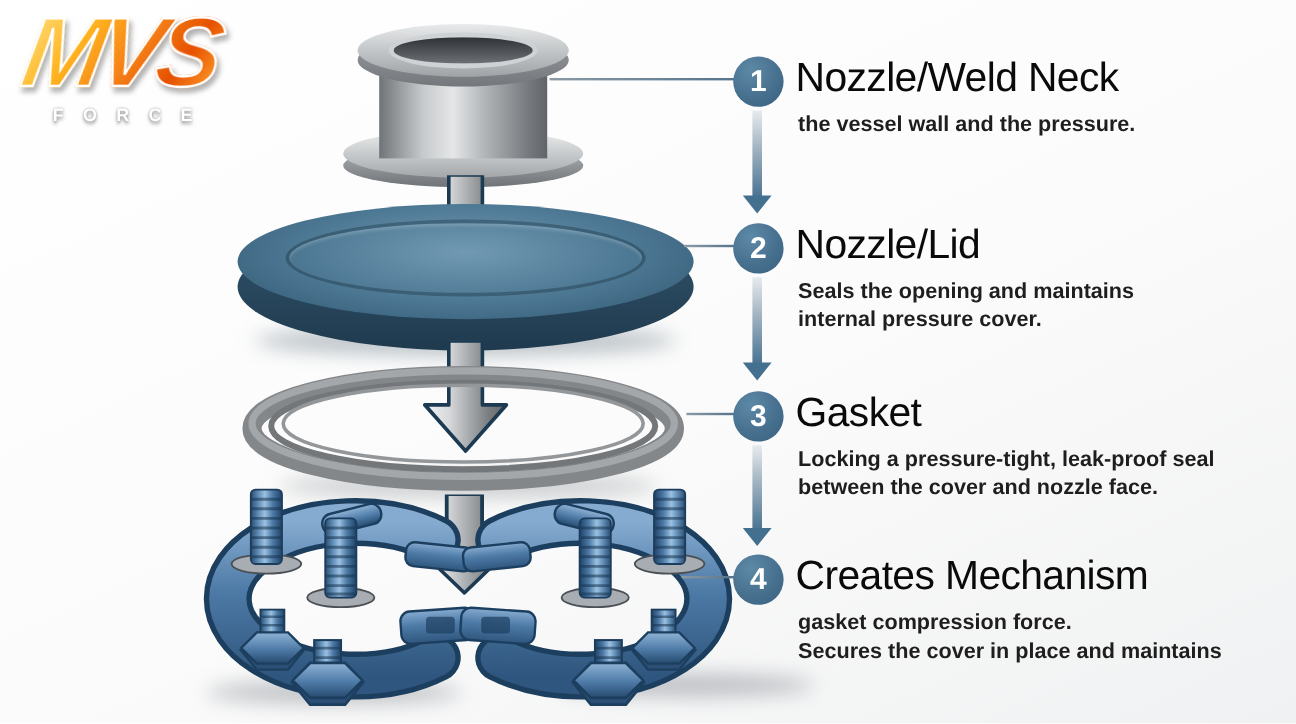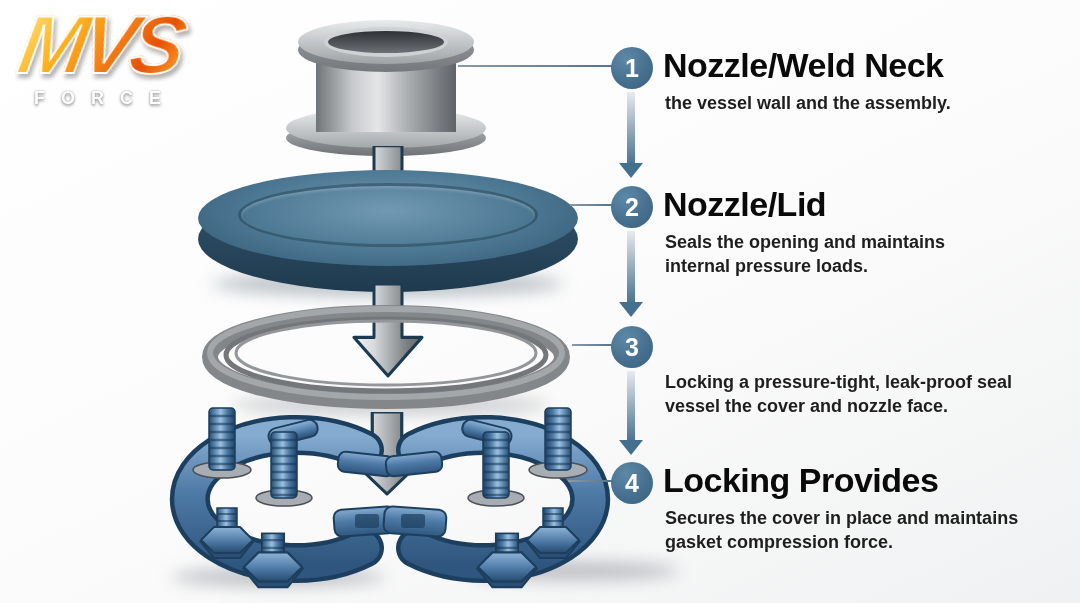--- a/index.html
+++ b/index.html
@@ -9,21 +9,21 @@
           background:linear-gradient(155deg,#ffffff 0%,#fbfbfb 55%,#f0f1f2 100%); overflow:hidden; }
 
   
   .logo { position:absolute; left:20px; top:6px; width:230px; }
   .brand { font-size:82px; line-height:0.95; font-weight:900; font-style:italic;
            transform:skewX(-10deg); letter-spacing:-6px;
            background:linear-gradient(120deg,#ffe082 0%,#ffb41f 22%,#f57f17 42%,#e65100 58%,#ff9e2c 74%,#8d2f06 100%);
            -webkit-background-clip:text; background-clip:text; color:transparent;
            -webkit-text-stroke:2px #ffffff;
            filter:drop-shadow(3px 4px 2px rgba(90,90,90,0.45)); }
-  .brand-sub { margin-top:4px; margin-left:14px; font-size:18px; font-weight:bold;
+  .brand-sub { margin-top:4px; margin-left:24px; font-size:15px; font-weight:bold;
                letter-spacing:16px; color:#ffffff;
                text-shadow:0 0 2px rgba(150,150,150,0.95), 0 2px 3px rgba(110,110,110,0.65); }
 
   
   .stage { position:absolute; inset:0; }
   .shadow { position:absolute; border-radius:50%; filter:blur(8px); }
 
   
   .nozzle { position:absolute; left:286px; top:20px; width:200px; height:136px; }
   .n-bot-side { position:absolute; left:0; top:100px; width:200px; height:36px; border-radius:50%;
@@ -55,21 +55,21 @@
   .arrow-svg { position:absolute; }
 
   
   .conn { position:absolute; height:2px; background:linear-gradient(90deg,#8b9aa5,#55748c); }
 
   
   .legend { position:absolute; inset:0; }
   .num { position:absolute; left:611px; width:42px; height:42px; border-radius:50%;
          background:radial-gradient(circle at 35% 28%,#5d89a6,#47708f 55%,#38607f 100%);
          color:#fff; font-size:25px; font-weight:800; display:flex; align-items:center; justify-content:center; }
-  .title { position:absolute; left:663px; font-size:34px; font-weight:bold; color:#0a0a0a; letter-spacing:-0.5px; white-space:nowrap; }
+  .title { position:absolute; left:663px; font-size:34px; font-weight:normal; color:#0a0a0a; letter-spacing:-0.5px; white-space:nowrap; }
   .desc { position:absolute; left:665px; font-size:18px; font-weight:600; color:#1e1e1e; line-height:24px; }
   .dline { display:block; white-space:nowrap; }
   .vline { position:absolute; left:627px; width:8px;
            background:linear-gradient(180deg,#e8ebee 0%,#9fb2c1 45%,#4a7391 100%); }
   .vhead { position:absolute; left:619px; width:0; height:0;
            border-left:12px solid transparent; border-right:12px solid transparent;
            border-top:15px solid #44708f; }
 </style>
 </head>
 <body>
@@ -218,42 +218,43 @@
     <div class="conn" style="left:570px;top:204px;width:42px"></div>
     <div class="conn" style="left:572px;top:344px;width:40px"></div>
     <div class="conn" style="left:568px;top:480px;width:44px"></div>
   </div>
 
   <div class="legend">
 
     <div class="num" style="top:47px">1</div>
     <h2 class="title" style="top:46px">Nozzle/Weld Neck</h2>
     <p class="desc" style="top:91px">
-      <span class="dline">the vessel wall and the assembly.</span>
+      <span class="dline">the vessel wall and the pressure.</span>
     </p>
     <div class="vline" style="top:92px;height:72px"></div>
     <div class="vhead" style="top:163px"></div>
 
     <div class="num" style="top:186px">2</div>
     <h2 class="title" style="top:185px">Nozzle/Lid</h2>
     <p class="desc" style="top:230px">
       <span class="dline">Seals the opening and maintains</span>
-      <span class="dline">internal pressure loads.</span>
+      <span class="dline">internal pressure cover.</span>
     </p>
     <div class="vline" style="top:231px;height:72px"></div>
     <div class="vhead" style="top:302px"></div>
 
     <div class="num" style="top:326px">3</div>
+    <h2 class="title" style="top:325px">Gasket</h2>
     <p class="desc" style="top:370px">
       <span class="dline">Locking a pressure-tight, leak-proof seal</span>
-      <span class="dline">vessel the cover and nozzle face.</span>
+      <span class="dline">between the cover and nozzle face.</span>
     </p>
     <div class="vline" style="top:371px;height:70px"></div>
     <div class="vhead" style="top:440px"></div>
 
     <div class="num" style="top:462px">4</div>
-    <h2 class="title" style="top:461px">Locking Provides</h2>
+    <h2 class="title" style="top:461px">Creates Mechanism</h2>
     <p class="desc" style="top:506px">
+      <span class="dline">gasket compression force.</span>
       <span class="dline">Secures the cover in place and maintains</span>
-      <span class="dline">gasket compression force.</span>
     </p>
   </div>
 </div>
 
 </body></html>

